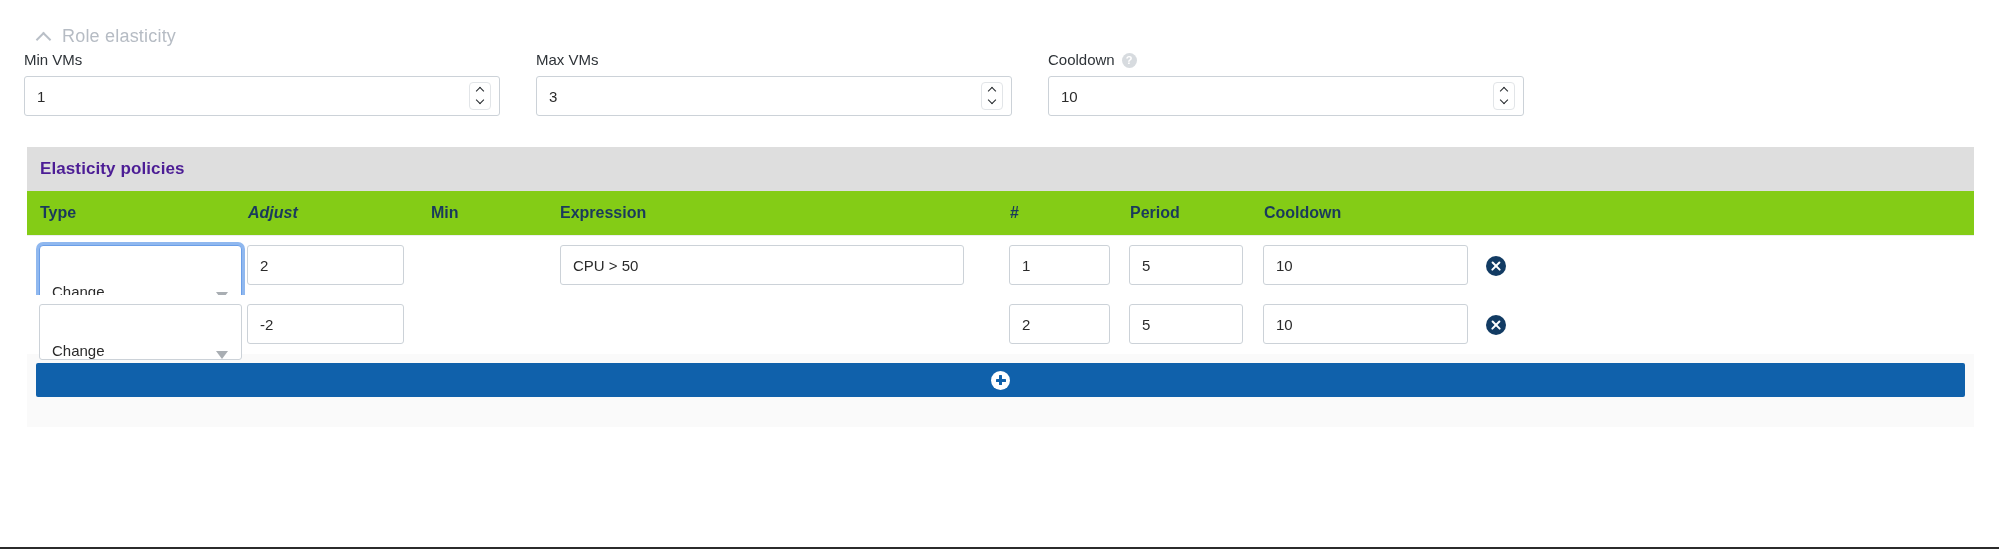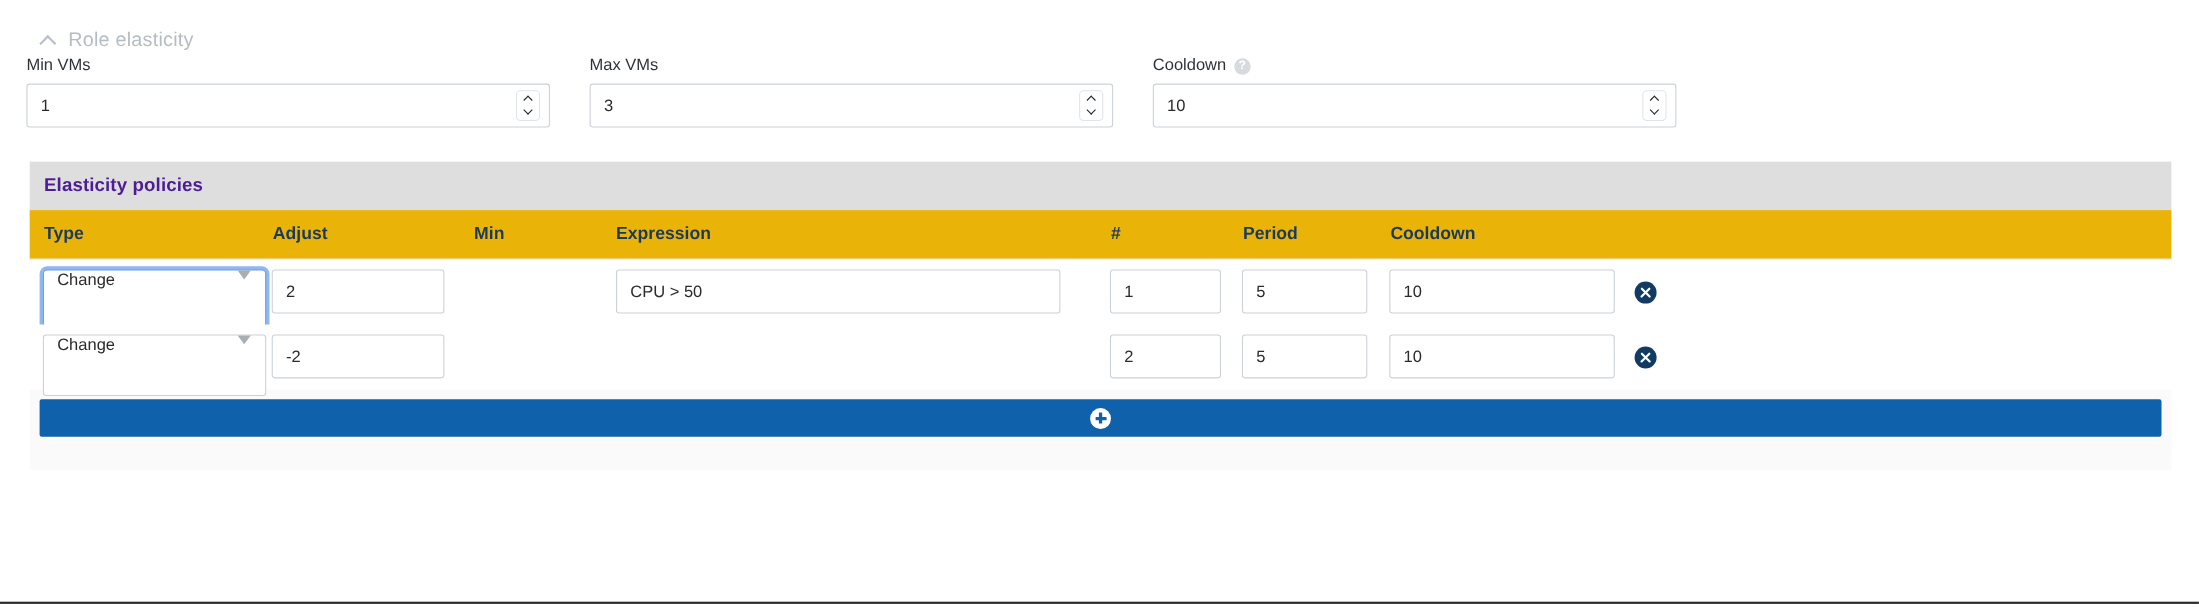--- a/index.html
+++ b/index.html
@@ -163,21 +163,21 @@
   }
 
   .table {
     position: relative;
     background: #ffffff;
   }
   .thead {
     position: relative;
     height: 44px;
     border-bottom: 1px solid #eceef0;
-    background: #eab308;
+    background: #84cc16;
   }
   .th {
     position: absolute;
     top: 13px;
     font-size: 16px;
     font-weight: bold;
     color: #1a3a5c;
     white-space: nowrap;
   }
 
@@ -191,21 +191,21 @@
 
   
   .sel {
     position: relative;
     height: 56px;
     border: 1px solid #ccd2d8;
     border-radius: 3px;
     background: #fff;
     box-sizing: border-box;
     display: flex;
-    align-items: flex-start;
+    align-items: flex-end;
   }
   .sel.focused {
     border-color: #6b9fe8;
     box-shadow: 0 0 0 3px #90b8ef;
     border-radius: 4px;
   }
   .sel .sel-val {
     font-size: 15px;
     color: #2b2b2b;
     padding-left: 12px;
@@ -347,21 +347,21 @@
 <div class="policies-panel">
 
   <div class="panel-title-bar">
     <span class="panel-title">Elasticity policies</span>
   </div>
 
   <div class="table">
 
     <div class="thead">
       <span class="th" style="left:13px;">Type</span>
-      <span class="th" style="left:221px;">Adjust</span>
+      <span class="th" style="left:221px;font-style:italic;">Adjust</span>
       <span class="th" style="left:404px;">Min</span>
       <span class="th" style="left:533px;">Expression</span>
       <span class="th" style="left:983px;">#</span>
       <span class="th" style="left:1103px;">Period</span>
       <span class="th" style="left:1237px;">Cooldown</span>
     </div>
 
     <div class="trow">
       <div class="cell" style="left:12px; width:203px;">
         <div class="sel focused">

